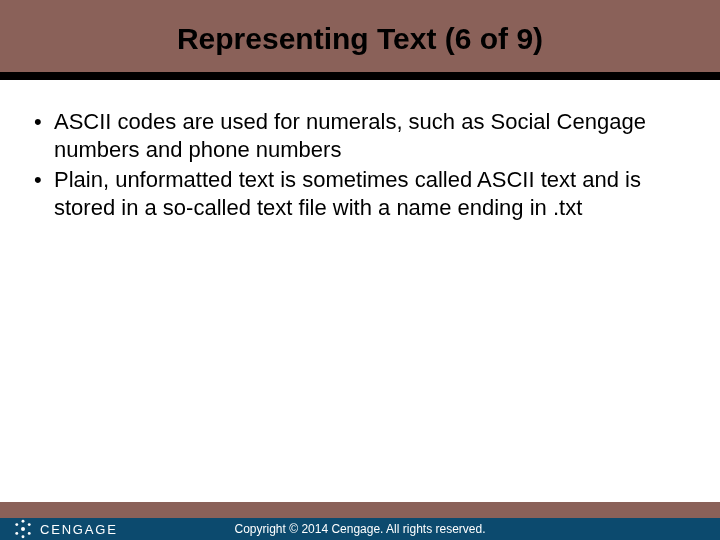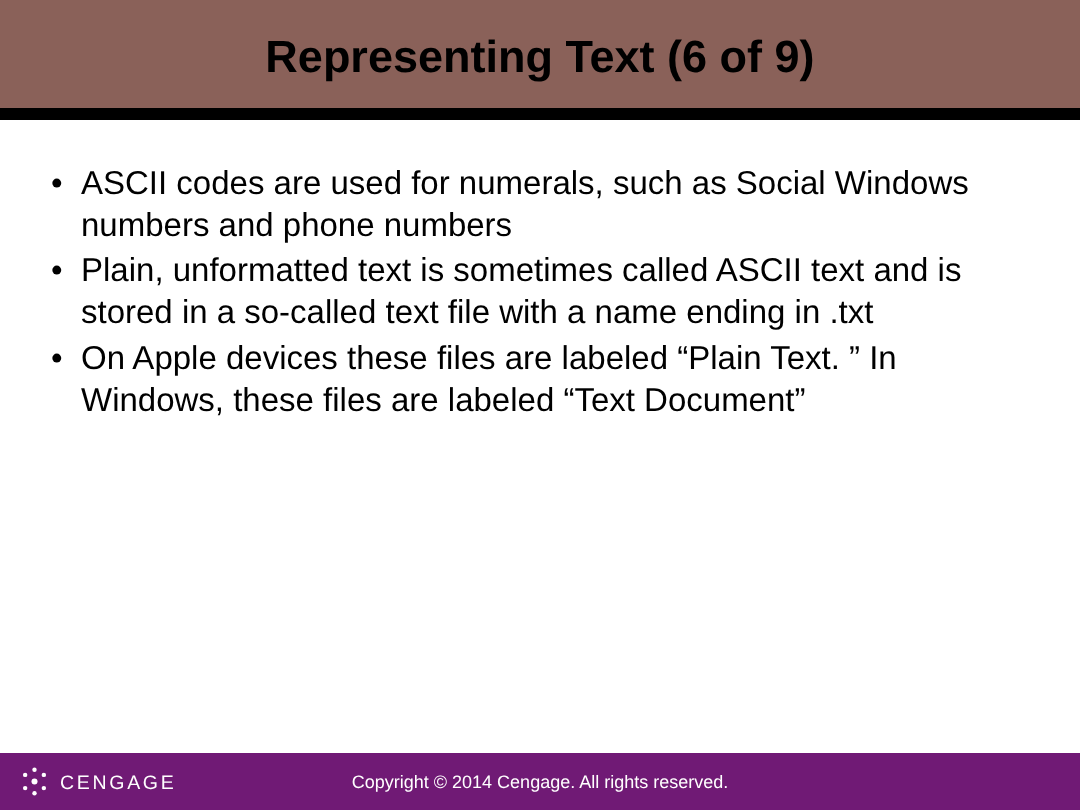--- a/index.html
+++ b/index.html
@@ -62,22 +62,22 @@
     top: 0;
     font-size: 22px;
     color: #000;
   }
   .bold { font-weight: 400; }
   .footer {
     position: absolute;
     left: 0;
     right: 0;
     bottom: 0;
-    height: 38px;
-    background: #701a75;
+    height: 22px;
+    background: #0c4a6e;
     display: flex;
     align-items: center;
   }
   .brand {
     display: flex;
     align-items: center;
     gap: 6px;
     margin-left: 12px;
   }
   .brand-icon {
@@ -104,27 +104,24 @@
 <div class="slide">
 
   <div class="title-band">
     <div class="title-text">Representing Text (6 of 9)</div>
   </div>
   <div class="underline"></div>
 
   <div class="content">
     <ul class="bullets">
       <li>
-        <span>ASCII codes are used for numerals, such as Social Windows numbers and phone numbers</span>
+        <span>ASCII codes are used for numerals, such as Social Cengage numbers and phone numbers</span>
       </li>
       <li>
         <span>Plain, unformatted text is sometimes called </span><span class="bold">ASCII text</span><span> and is stored in a so-called text file with a name ending in .txt</span>
-      </li>
-      <li>
-        <span>On Apple devices these files are labeled “Plain Text. ” In Windows, these files are labeled “Text Document”</span>
       </li>
     </ul>
   </div>
 
   <div class="footer">
     <div class="brand">
       <svg class="brand-icon" viewBox="0 0 24 24">
         <g fill="#ffffff">
           <circle cx="12" cy="12" r="2.2"></circle>
           <circle cx="12" cy="3.5" r="1.6"></circle>

